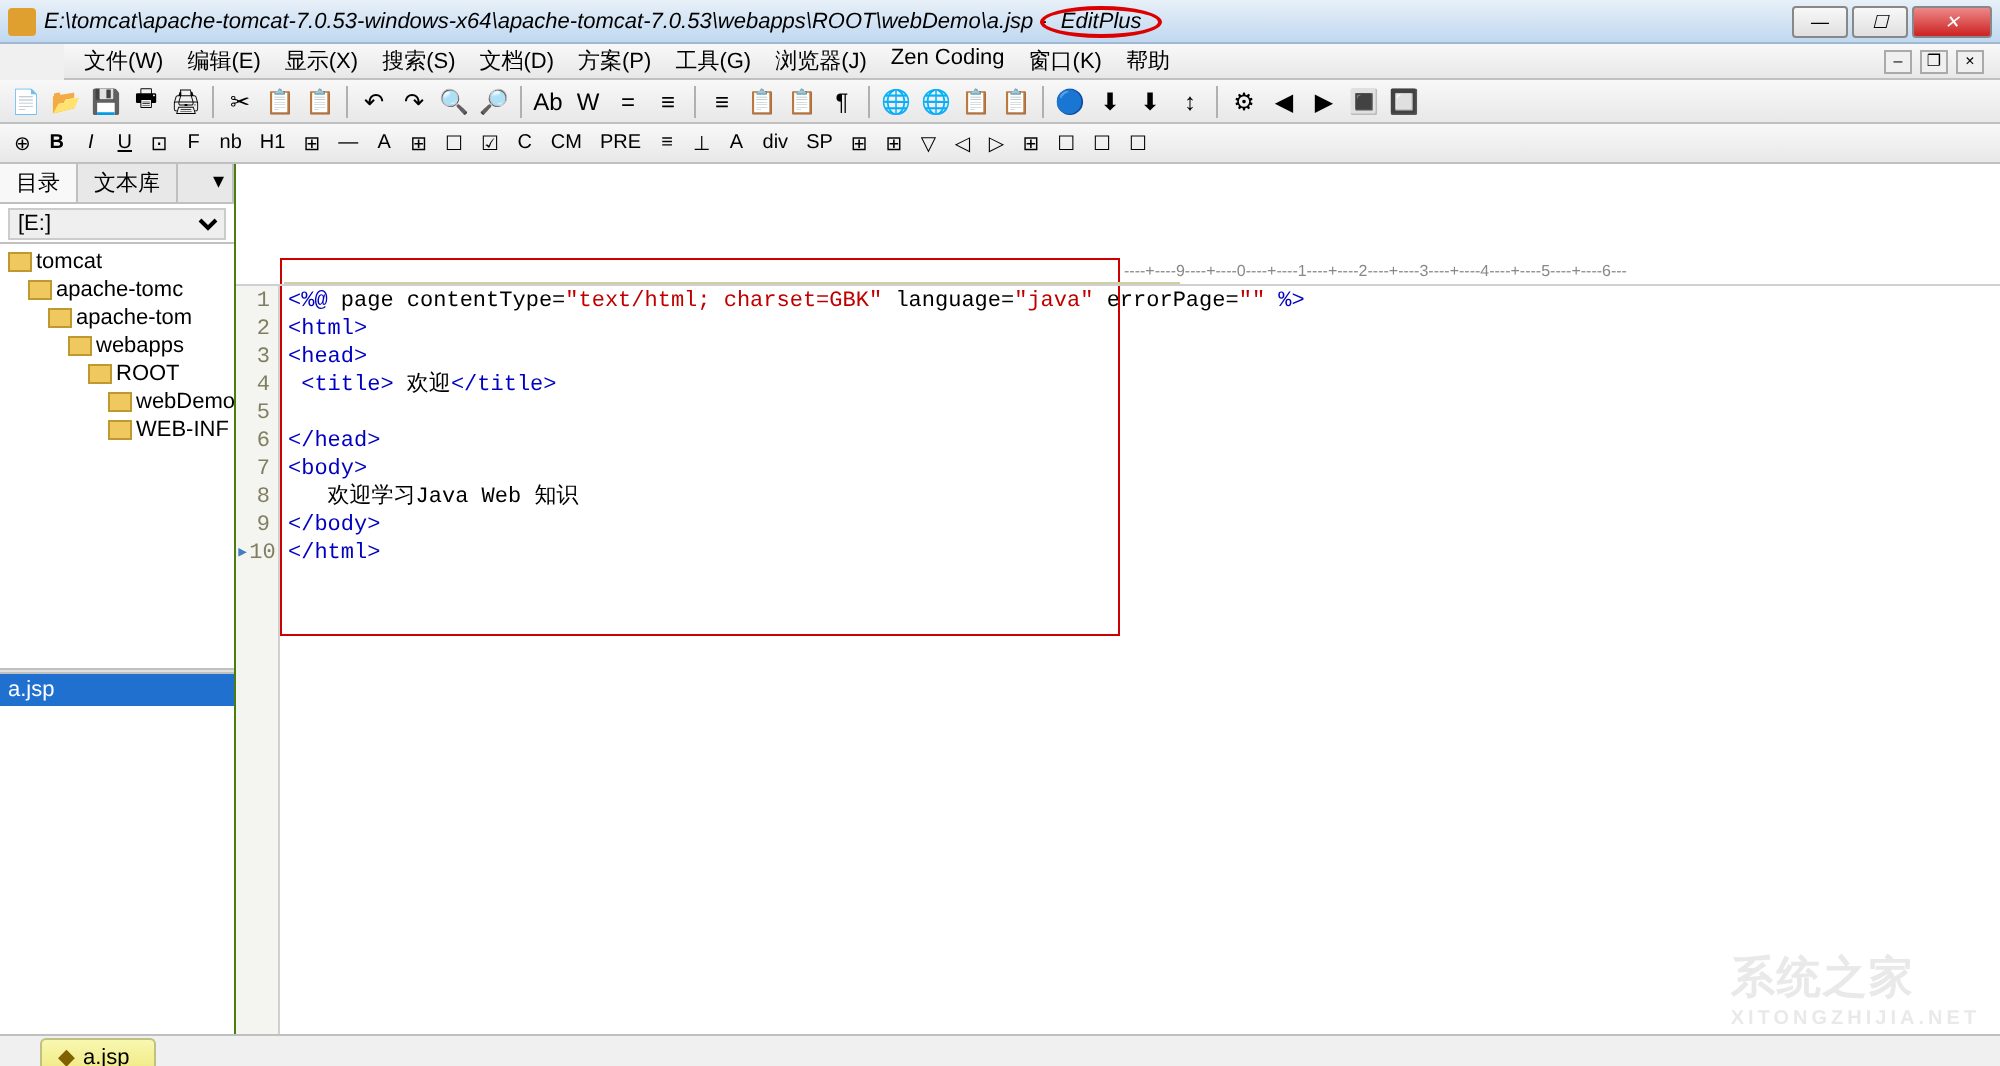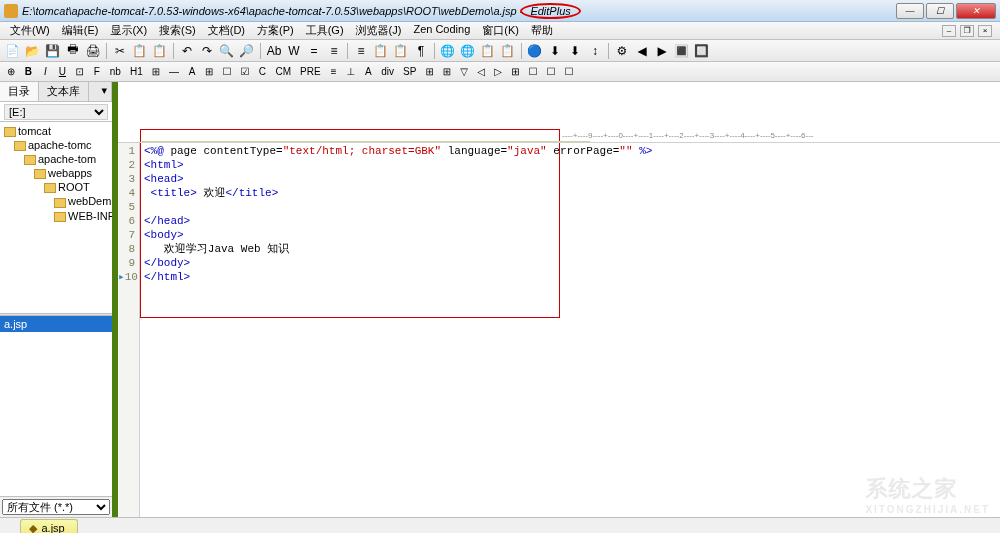--- a/index.html
+++ b/index.html
@@ -6,38 +6,38 @@
     body { font-family: "Microsoft YaHei", Tahoma, sans-serif; font-size: 11px; background: #f0f0f0; width: 1000px; height: 533px; overflow: hidden; position: relative; }
     
     .titlebar { height: 22px; background: linear-gradient(to bottom, #e8f0f8 0%, #d4e4f4 50%, #c0d8f0 100%); display: flex; align-items: center; padding: 0 4px; border-bottom: 1px solid #a0b8d0; font-style: italic; }
     .titlebar-icon { width: 14px; height: 14px; background: #e0a030; border-radius: 2px; margin-right: 4px; }
     .titlebar-text { flex: 1; color: #000; font-size: 11px; }
     .titlebar-ellipse { display: inline-block; border: 2px solid #d00; border-radius: 50%; padding: 0 8px; margin-left: -6px; }
     .win-buttons { display: flex; gap: 0; }
     .win-btn { width: 28px; height: 16px; border: 1px solid #888; background: linear-gradient(to bottom, #f8f8f8, #e0e0e0); display: flex; align-items: center; justify-content: center; font-size: 9px; margin-left: 2px; border-radius: 2px; }
     .win-btn.close { background: linear-gradient(to bottom, #e88, #c22); color: #fff; width: 40px; }
     
-    .menubar { height: 18px; background: linear-gradient(to bottom, #f8f8f8, #e8e8e8); display: flex; align-items: center; padding: 0 4px; border-bottom: 1px solid #c0c0c0; font-size: 11px; }
+    .menubar { height: 18px; background: linear-gradient(to bottom, #f8f8f8, #e8e8e8); display: flex; align-items: center; padding: 0 4px; border-bottom: 1px solid #c0c0c0; font-size: 11px; margin-left: 32px; }
     .menu-item { padding: 1px 6px; cursor: default; }
     .menu-right { margin-left: auto; display: flex; gap: 4px; padding-right: 4px; }
     .menu-right-btn { width: 14px; height: 12px; border: 1px solid #aaa; background: #f0f0f0; font-size: 8px; text-align: center; line-height: 10px; }
     
     .toolbar { height: 22px; background: linear-gradient(to bottom, #f8f8f8, #e8e8e8); display: flex; align-items: center; padding: 2px 4px; border-bottom: 1px solid #c0c0c0; gap: 2px; }
     .tb-btn { width: 18px; height: 18px; display: flex; align-items: center; justify-content: center; font-size: 12px; cursor: pointer; }
     .tb-sep { width: 1px; height: 16px; background: #b0b0b0; margin: 0 2px; }
     
     .toolbar2 { height: 20px; background: linear-gradient(to bottom, #f8f8f8, #e8e8e8); display: flex; align-items: center; padding: 1px 4px; border-bottom: 1px solid #c0c0c0; gap: 3px; font-size: 10px; }
     .tb2-btn { padding: 1px 3px; cursor: pointer; min-width: 14px; text-align: center; }
     .tb2-btn.bold { font-weight: bold; }
     .tb2-btn.italic { font-style: italic; }
     .tb2-btn.underline { text-decoration: underline; }
     
     .main { display: flex; height: 435px; }
     
-    .sidebar { width: 118px; background: #f0f0f0; border-right: 6px solid #4d7c0f; display: flex; flex-direction: column; }
+    .sidebar { width: 118px; background: #f0f0f0; border-right: 1px solid #4d7c0f; display: flex; flex-direction: column; }
     .sidebar-tabs { height: 20px; display: flex; border-bottom: 1px solid #c0c0c0; background: #e8e8e8; }
     .sidebar-tab { padding: 2px 8px; border-right: 1px solid #c0c0c0; font-size: 11px; cursor: pointer; }
     .sidebar-tab.active { background: #f8f8f8; }
     .sidebar-dropdown { height: 20px; border-bottom: 1px solid #c0c0c0; padding: 2px 4px; background: #fff; display: flex; align-items: center; }
     .sidebar-dropdown select { width: 100%; font-size: 11px; border: 1px solid #ccc; }
     .tree { flex: 1; background: #fff; overflow: auto; padding: 2px; font-size: 11px; }
     .tree-item { padding: 1px 2px; white-space: nowrap; cursor: pointer; }
     .folder-icon { display: inline-block; width: 12px; height: 10px; background: #f0c860; border: 1px solid #c09830; vertical-align: middle; margin-right: 2px; }
     .file-list-sep { height: 3px; background: #e0e0e0; border-top: 1px solid #c0c0c0; border-bottom: 1px solid #c0c0c0; }
     .file-list { height: 180px; background: #fff; overflow: auto; }
@@ -201,23 +201,20 @@
         <div class="tree-item" style="padding-left: 22px;"><span class="folder-icon"></span>apache-tom</div>
         <div class="tree-item" style="padding-left: 32px;"><span class="folder-icon"></span>webapps</div>
         <div class="tree-item" style="padding-left: 42px;"><span class="folder-icon"></span>ROOT</div>
         <div class="tree-item" style="padding-left: 52px;"><span class="folder-icon"></span>webDemo</div>
         <div class="tree-item" style="padding-left: 52px;"><span class="folder-icon"></span>WEB-INF</div>
       </div>
     <div class="file-list-sep"></div>
     <div class="file-list" id="filelist">
         <div class="file-item selected">a.jsp</div>
       </div>
-    <div class="filter-bar">
-      <select><option>所有文件 (*.*)</option></select>
-    </div>
   </div>
 
   <div class="editor-area">
     <div class="ruler">
       <div class="ruler-red"></div>
       <div class="ruler-marks" id="ruler-marks">
           <div class="ruler-segment">
             <div class="ruler-num">1</div>
           </div>
           <div class="ruler-segment">

